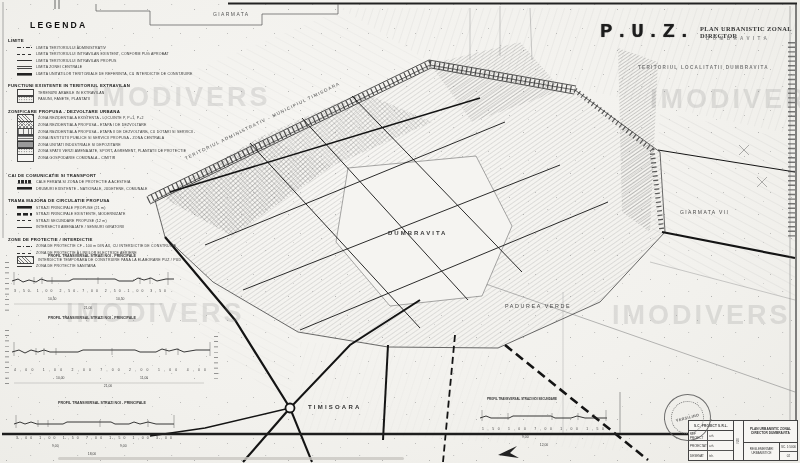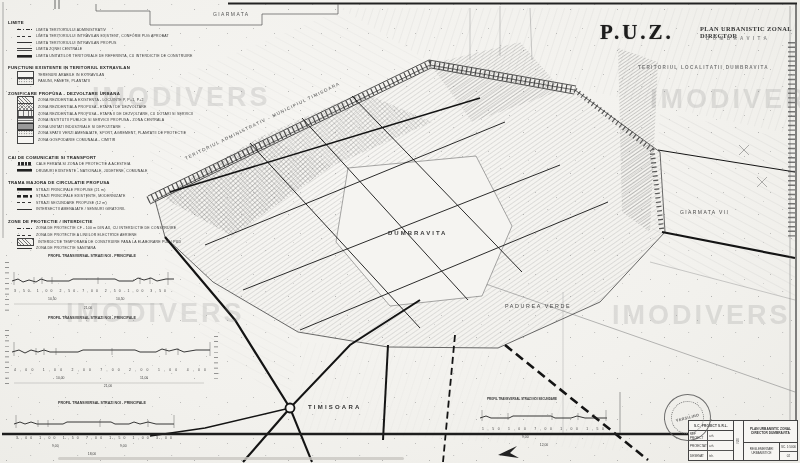--- a/index.html
+++ b/index.html
@@ -13,21 +13,21 @@
 
   
   .wm{
     position:absolute;font-size:27px;letter-spacing:3px;font-weight:bold;
     color:rgba(130,130,130,0.20);pointer-events:none;white-space:nowrap;z-index:40;
     font-family:"Liberation Sans",sans-serif;
   }
 
   
   .puz{
-    position:absolute;left:600px;top:20px;font-family:Liberation Serif, serif;
+    position:absolute;left:600px;top:20px;font-family:Liberation Mono, monospace;
     font-weight:bold;font-size:21px;letter-spacing:3px;color:#1d1d1d;
     text-shadow:0 0 1px rgba(0,0,0,.55);
   }
   .puz-sub{position:absolute;left:700px;top:25px;width:96px;font-family:"Liberation Serif",serif;
     font-size:6.4px;line-height:7px;color:#333;letter-spacing:.4px;font-weight:bold;}
   .puz-loc{position:absolute;left:706px;top:36px;width:86px;font-size:4.6px;letter-spacing:3.4px;
     color:#8a8a8a;font-weight:bold;}
   .map-caption{position:absolute;left:638px;top:65px;font-size:4.6px;letter-spacing:1.3px;color:#777;font-weight:bold;}
 
   
@@ -241,20 +241,21 @@
   <div class="wm" style="left:650px;top:84px;">IMODIVERS</div>
   <div class="wm" style="left:66px;top:298px;">IMODIVERS</div>
   <div class="wm" style="left:612px;top:300px;">IMODIVERS</div>
 
   <div class="puz">P.U.Z.</div>
   <div class="puz-sub">PLAN URBANISTIC ZONAL DIRECTOR</div>
   <div class="puz-loc">DUMBRAVITA</div>
   <div class="map-caption">TERITORIUL LOCALITATII DUMBRAVITA</div>
 
   <div class="legend">
+    <div class="legend-title">LEGENDA</div>
     <div>
         <div class="leg-section">
           <div class="leg-heading">LIMITE</div>
           <div class="leg-item">
             <span class="sym sym-line-dashdot"></span>
             <span class="leg-label">LIMITA TERITORIULUI ADMINISTRATIV</span>
           </div>
           <div class="leg-item">
             <span class="sym sym-line-dash"></span>
             <span class="leg-label">LIMITA TERITORIULUI INTRAVILAN EXISTENT, CONFORM PUG APROBAT</span>

